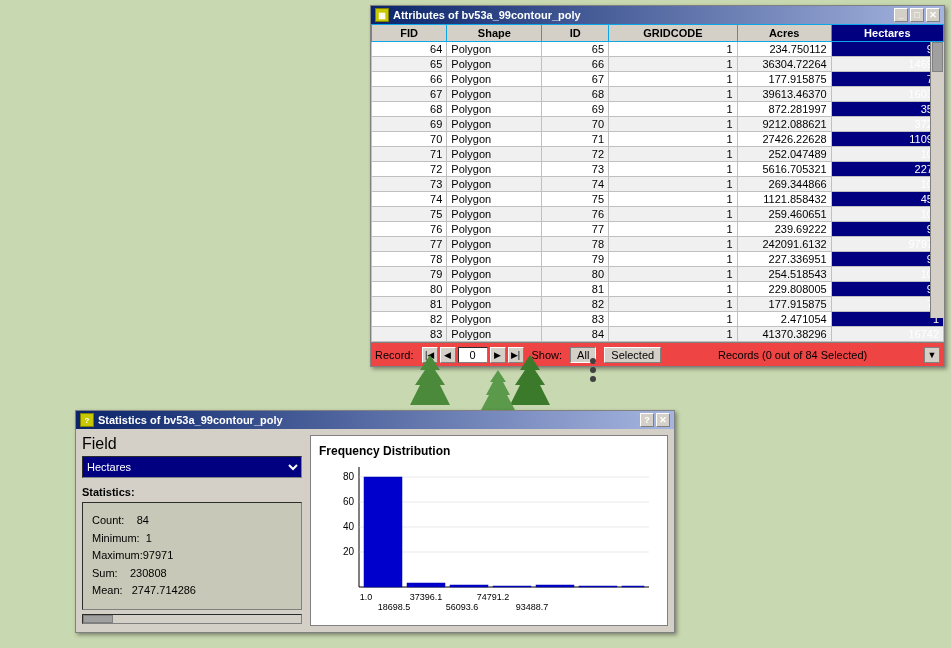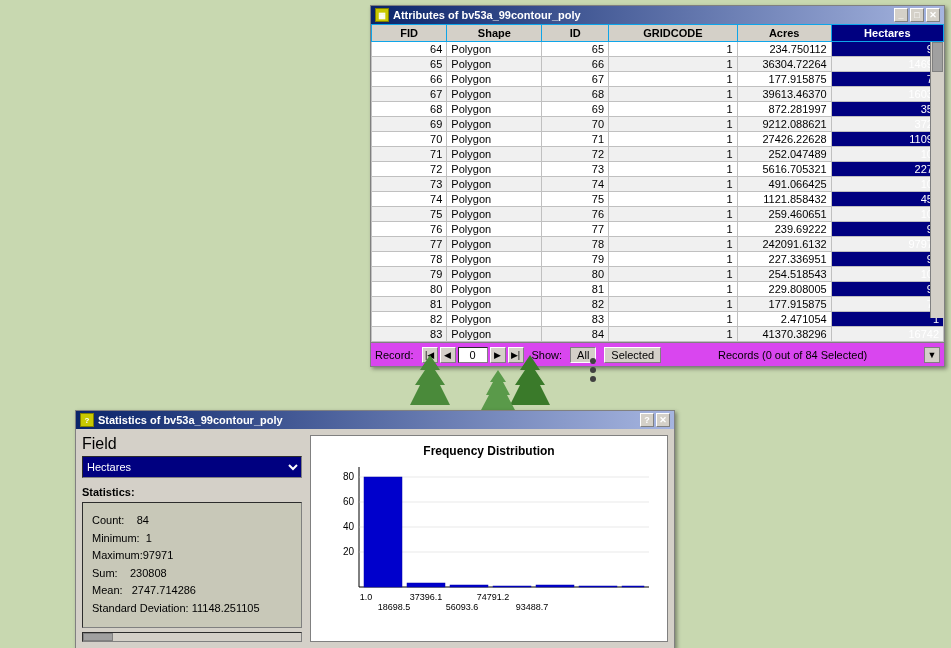--- a/index.html
+++ b/index.html
@@ -93,21 +93,21 @@
     .attr-table tr:nth-child(even) td { background: #f0f0f0; }
     .attr-table td.num { text-align: right; }
     .attr-table th.highlighted { background: #000080; color: white; }
     .attr-table td.highlighted { background: #000080; color: white; text-align: right; }
 
     .attr-statusbar {
       display: flex;
       align-items: center;
       padding: 2px 4px;
       border-top: 1px solid #808080;
-      background: #d946ef;
+      background: #ef4444;
       gap: 8px;
       height: 24px;
     }
     .nav-group {
       display: flex;
       align-items: center;
       gap: 2px;
     }
     .nav-btn {
       width: 16px;
@@ -274,21 +274,20 @@
     }
 
     .chart-area {
       flex: 1;
       background: white;
       border: 1px solid #808080;
       position: relative;
       padding: 8px;
     }
     .chart-title {
-      text-align: center;
       font-size: 12px;
       font-weight: bold;
       margin-bottom: 4px;
     }
   </style>
 </head>
 <body>
 
 <div class="attr-window">
   <div class="window-titlebar">
@@ -386,21 +385,21 @@
             <td class="num">73</td>
             <td class="num">1</td>
             <td class="num">5616.705321</td>
             <td class="highlighted">2273</td>
           </tr>
           <tr>
             <td class="num">73</td>
             <td>Polygon</td>
             <td class="num">74</td>
             <td class="num">1</td>
-            <td class="num">491.066425</td>
+            <td class="num">269.344866</td>
             <td class="highlighted">109</td>
           </tr>
           <tr>
             <td class="num">74</td>
             <td>Polygon</td>
             <td class="num">75</td>
             <td class="num">1</td>
             <td class="num">1121.858432</td>
             <td class="highlighted">454</td>
           </tr>
@@ -535,21 +534,20 @@
           <option>Hectares</option>
         </select>
       </div>
       <div style="font-size:11px;margin-bottom:4px;font-weight:bold;">Statistics:</div>
       <div class="stats-box">
         <p><span>Count:</span>&nbsp;&nbsp;&nbsp;&nbsp;<span>84</span></p>
         <p><span>Minimum:  </span>&nbsp;<span>1</span></p>
         <p><span>Maximum:</span><span>97971</span></p>
         <p><span>Sum:</span>&nbsp;&nbsp;&nbsp;&nbsp;<span>230808</span></p>
         <p><span>Mean:</span>&nbsp;&nbsp;&nbsp;<span>2747.714286</span></p>
-        <p><span>Standard Deviation:</span> <span>11148.251105</span></p>
       </div>
       <div class="stats-scrollbar">
         <div class="stats-scrollbar-thumb"></div>
       </div>
     </div>
 
     <div class="chart-area">
       <div class="chart-title">Frequency Distribution</div>
 
       <svg width="340" height="155" viewBox="0 0 340 155" style="display:block;margin:0 auto;">

